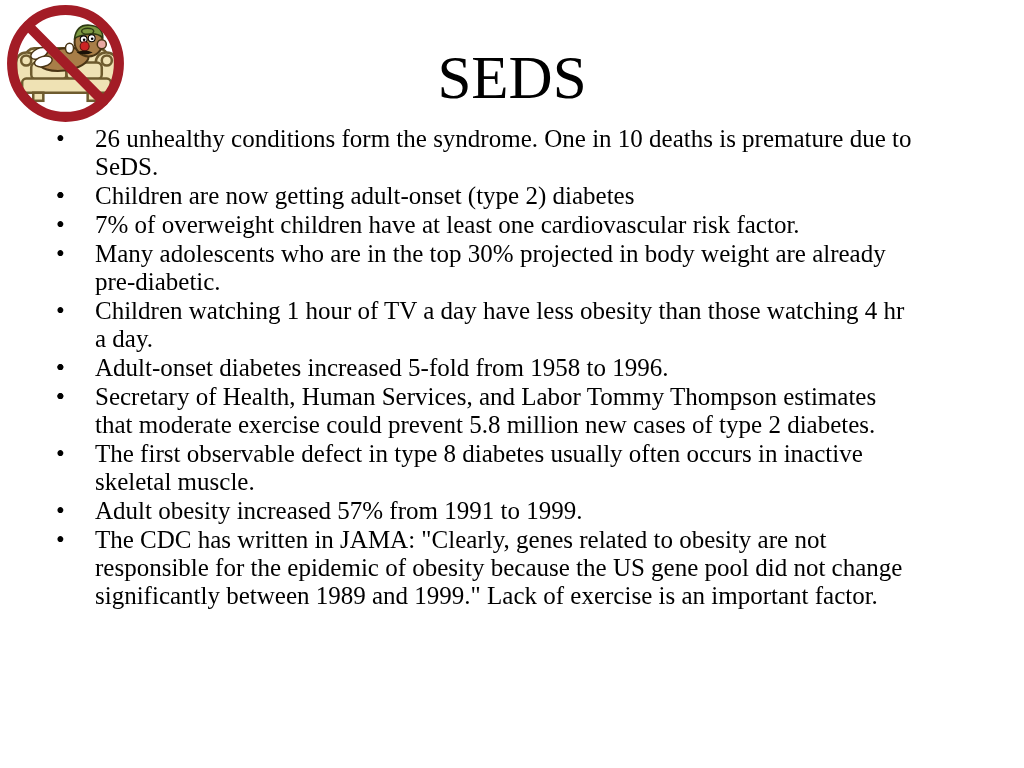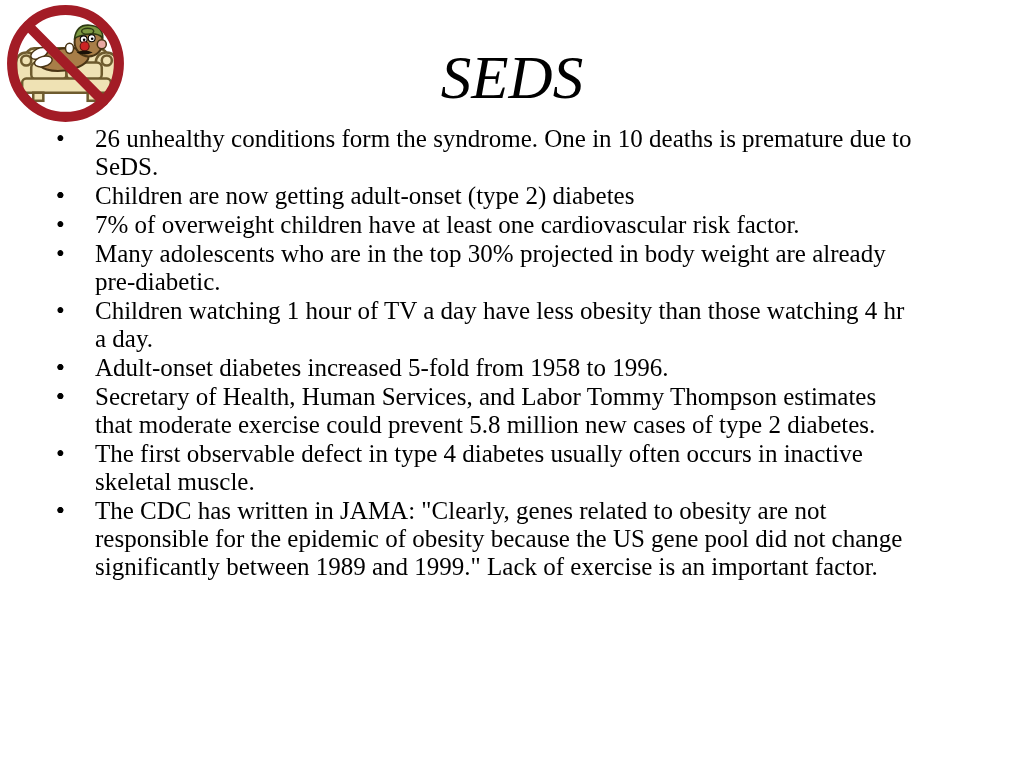--- a/index.html
+++ b/index.html
@@ -24,21 +24,20 @@
   .title {
     position: absolute;
     top: 46px;
     left: 0;
     width: 100%;
     text-align: center;
     font-size: 61px;
     font-weight: normal;
     line-height: 1.05;
     letter-spacing: 0px;
-    font-style: italic;
   }
   .bullets {
     position: absolute;
     top: 125px;
     left: 48px;
     width: 868px;
     list-style: none;
     font-size: 25px;
     line-height: 28px;
   }
@@ -142,24 +141,25 @@
     </li>
     <li class="bullet-item">
       <span class="bullet-marker">•</span>
     </li>
     <li class="bullet-item">
       <span class="bullet-marker">•</span>
       <span>Secretary of Health, Human Services, and Labor Tommy Thompson estimates that moderate exercise could prevent 5.8 million new cases of type 2 diabetes.</span>
     </li>
     <li class="bullet-item">
       <span class="bullet-marker">•</span>
-      <span>The first observable defect in type 4 diabetes usually often occurs in inactive skeletal muscle.</span>
+      <span>The first observable defect in type 8 diabetes usually often occurs in inactive skeletal muscle.</span>
     </li>
     <li class="bullet-item">
       <span class="bullet-marker">•</span>
+      <span>Adult obesity increased 57% from 1991 to 1999.</span>
     </li>
     <li class="bullet-item">
       <span class="bullet-marker">•</span>
       <span>The CDC has written in JAMA: "Clearly, genes related to obesity are not responsible for the epidemic of obesity because the US gene pool did not change significantly between 1989 and 1999." Lack of exercise is an important factor.</span>
     </li>
   </ul>
 
 </div>
 
 </body></html>

